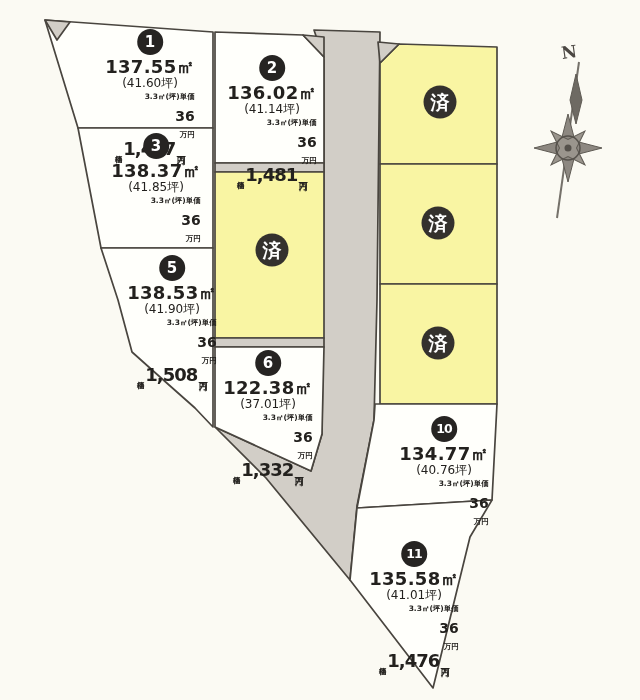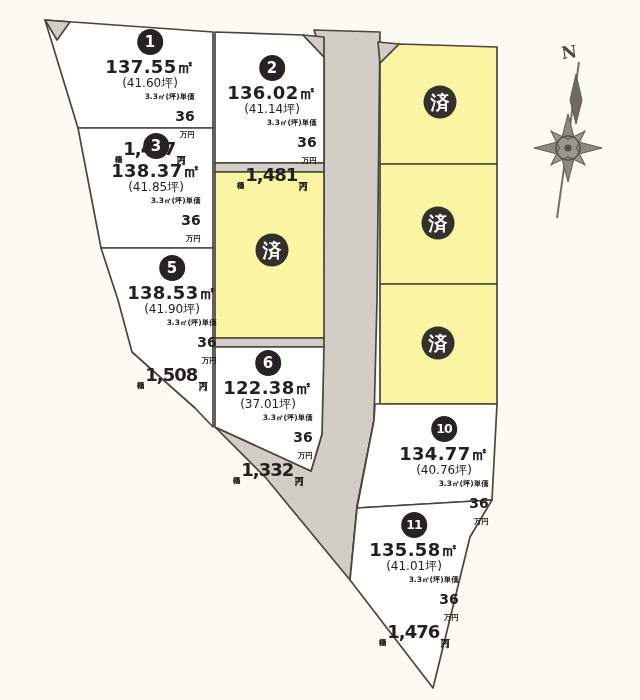--- a/index.html
+++ b/index.html
@@ -174,21 +174,21 @@
     <div class="num-badge two-digit">10</div>
     <div class="area-line">134.77㎡</div>
     <div class="tsubo-line">(40.76坪)</div>
     <div class="unit-line">
       <span>3.3㎡(坪)単価</span>
       <span class="uv">36</span>
       <span class="uu">万円</span>
     </div>
   </div>
 
-  <div class="plot-label" style="left:414px;top:512px;">
+  <div class="plot-label" style="left:414px;top:541px;">
     <div class="num-badge two-digit">11</div>
     <div class="area-line">135.58㎡</div>
     <div class="tsubo-line">(41.01坪)</div>
     <div class="unit-line">
       <span>3.3㎡(坪)単価</span>
       <span class="uv">36</span>
       <span class="uu">万円</span>
     </div>
     <div class="price-line">
       <span class="price-label">価格</span>

